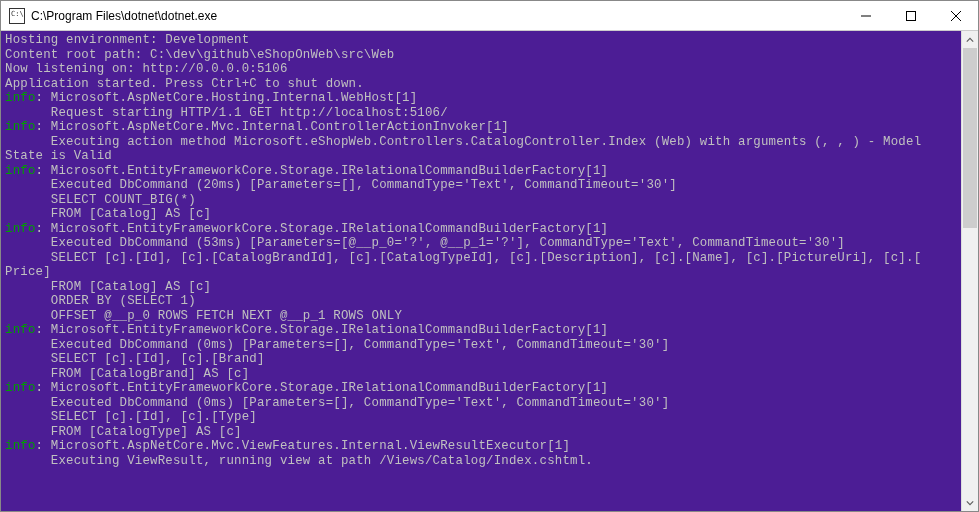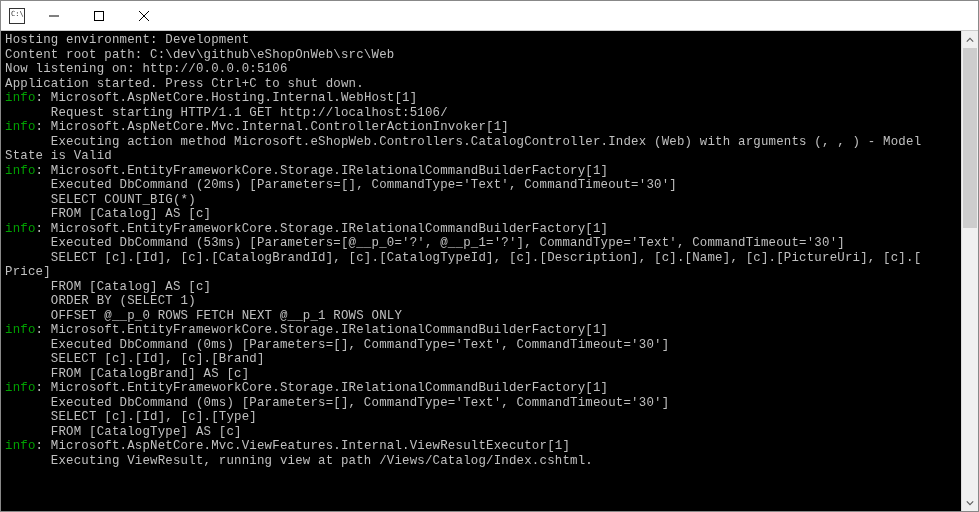--- a/index.html
+++ b/index.html
@@ -65,21 +65,21 @@
     .titlebar-btn svg {
       width: 10px;
       height: 10px;
     }
     .console-area {
       position: absolute;
       top: 30px;
       left: 0;
       right: 0;
       bottom: 0;
-      background: #000000;
+      background: #4c1d95;
       display: flex;
       gap: 40px;
     }
     .console-content {
       flex: 1;
       padding: 2px 4px;
       font-family: Consolas, "Courier New", monospace;
       font-size: 12.4px;
       line-height: 14.5px;
       color: #c0c0c0;
@@ -119,20 +119,21 @@
     }
     .info-level {
       color: #00a000;
     }
   </style>
 </head>
 <body>
 
 <div class="titlebar">
   <span class="titlebar-icon"></span>
+  <span class="titlebar-title">C:\Program Files\dotnet\dotnet.exe</span>
   <div class="titlebar-controls">
     <div class="titlebar-btn">
       <svg viewBox="0 0 10 10">
           <line x1="0" y1="5" x2="10" y2="5" stroke="#000" stroke-width="1"></line>
         </svg>
     </div>
     <div class="titlebar-btn">
       <svg viewBox="0 0 10 10">
           <rect x="0.5" y="0.5" width="9" height="9" fill="none" stroke="#000" stroke-width="1"></rect>
         </svg>

